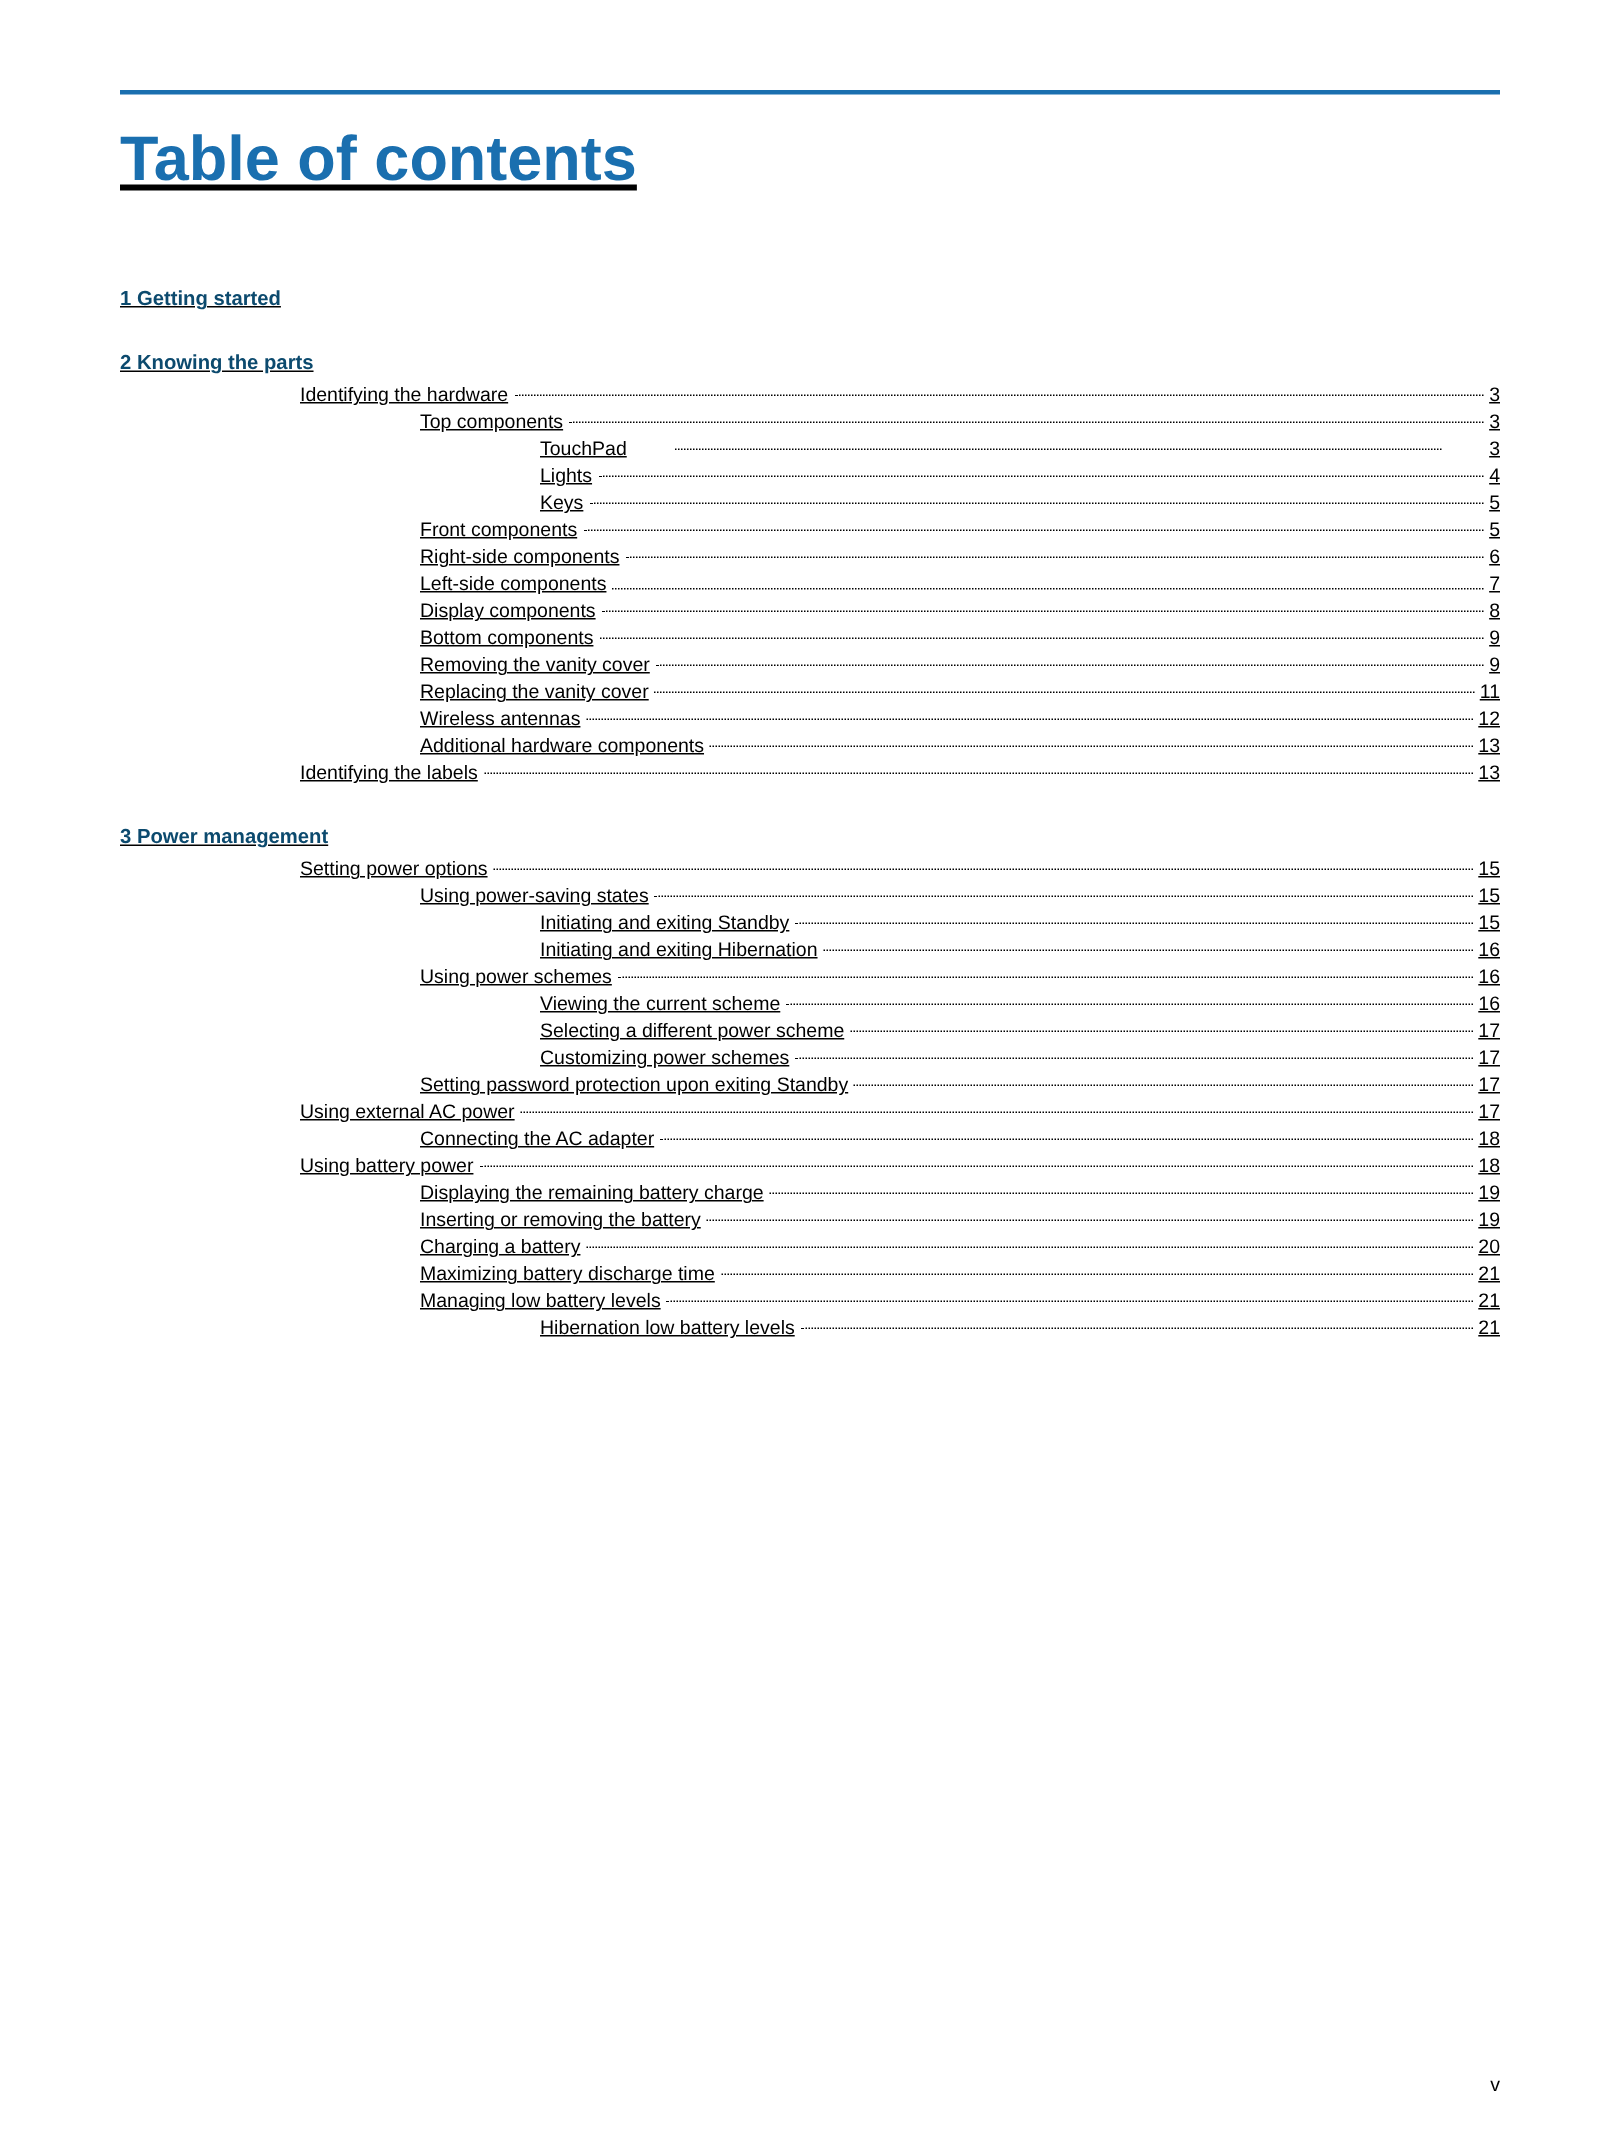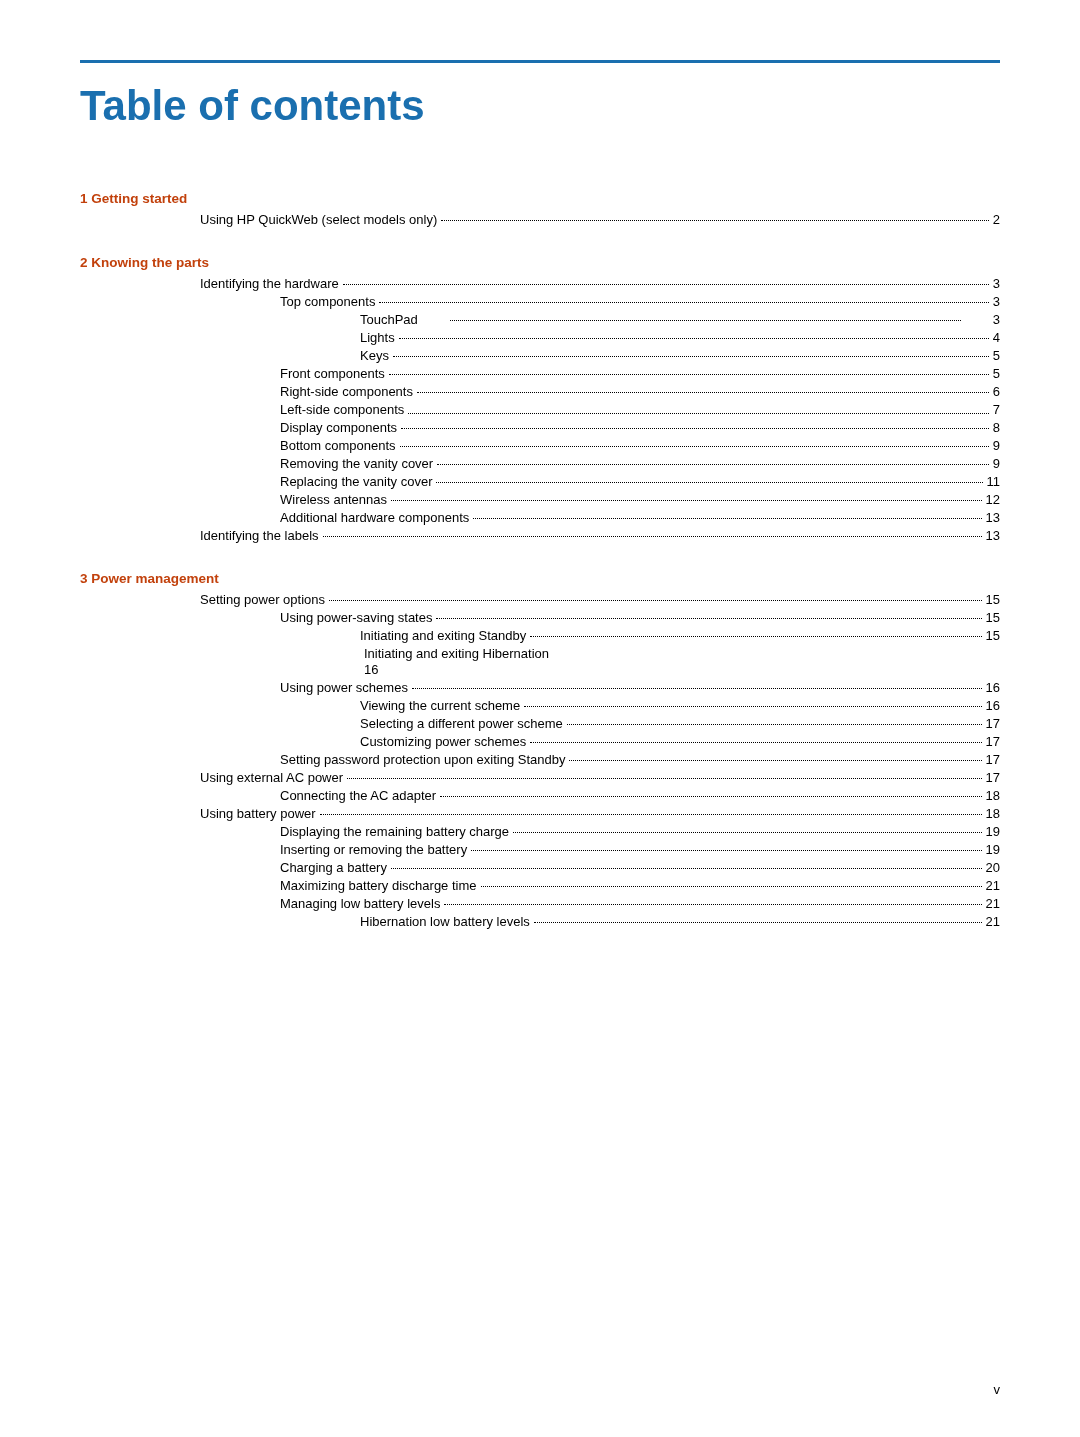--- a/index.html
+++ b/index.html
@@ -33,21 +33,21 @@
       font-weight: bold;
       color: #1a6faf;
       line-height: 1.2;
     }
 
     .toc-section {
       margin-bottom: 28px;
     }
 
     .chapter-heading {
-      color: #c2410c;
+      color: #0c4a6e;
       font-size: 13.5px;
       font-weight: bold;
       margin-bottom: 6px;
       margin-top: 18px;
     }
 
     .toc-entry {
       display: flex;
       align-items: baseline;
       margin-bottom: 3px;
@@ -76,40 +76,36 @@
       position: absolute;
       bottom: 40px;
       right: 80px;
       font-size: 13px;
       color: #000;
     }
 
     .page-wrapper {
       position: relative;
       min-height: 1437px;
+      text-decoration: underline;
     }
   </style>
 </head>
 <body>
 
 <div class="page-wrapper">
   <div class="page">
     <div class="title-section">
       <h1 class="page-title">Table of contents</h1>
     </div>
 
     <div id="toc-container">
 
     <div class="toc-section">
           <div class="chapter-heading">1  Getting started</div>
-          <div class="toc-entry" style="padding-left: 120px;">
-            <span class="entry-text">Using HP QuickWeb (select models only)</span>
-            <span class="dots"></span>
-            <span class="page-num">2</span>
-          </div>
         </div>
         <div class="toc-section">
           <div class="chapter-heading">2  Knowing the parts</div>
           <div class="toc-entry" style="padding-left: 120px;">
             <span class="entry-text">Identifying the hardware</span>
             <span class="dots"></span>
             <span class="page-num">3</span>
           </div>
           <div class="toc-entry" style="padding-left: 200px;">
             <span class="entry-text">Top components</span>
@@ -192,21 +188,21 @@
           <div class="toc-entry" style="padding-left: 200px;">
             <span class="entry-text">Using power-saving states</span>
             <span class="dots"></span>
             <span class="page-num">15</span>
           </div>
           <div class="toc-entry" style="padding-left: 280px;">
             <span class="entry-text">Initiating and exiting Standby</span>
             <span class="dots"></span>
             <span class="page-num">15</span>
           </div>
-          <div class="toc-entry" style="padding-left: 280px; flex-direction: column;">
+          <div class="toc-entry" style="padding-left: 280px;">
             <span class="entry-text">Initiating and exiting Hibernation</span>
             <span class="dots"></span>
             <span class="page-num">16</span>
           </div>
           <div class="toc-entry" style="padding-left: 200px;">
             <span class="entry-text">Using power schemes</span>
             <span class="dots"></span>
             <span class="page-num">16</span>
           </div>
           <div class="toc-entry" style="padding-left: 280px;">

